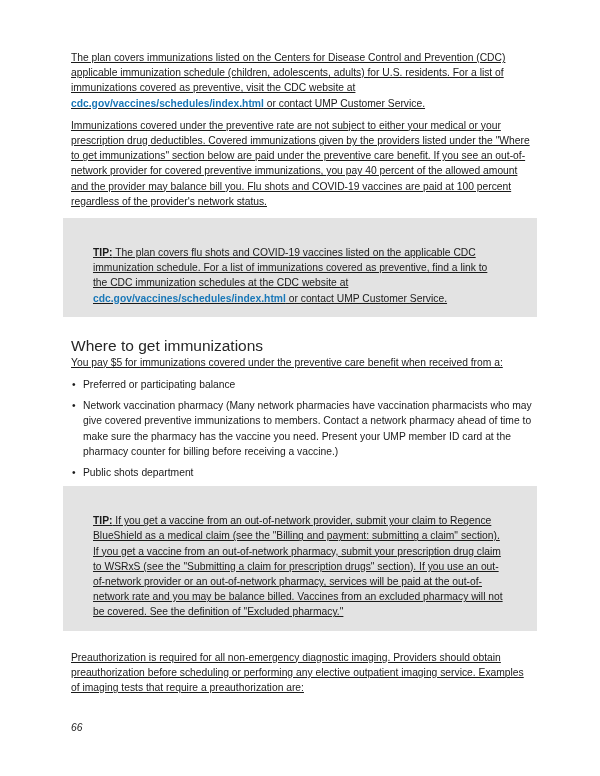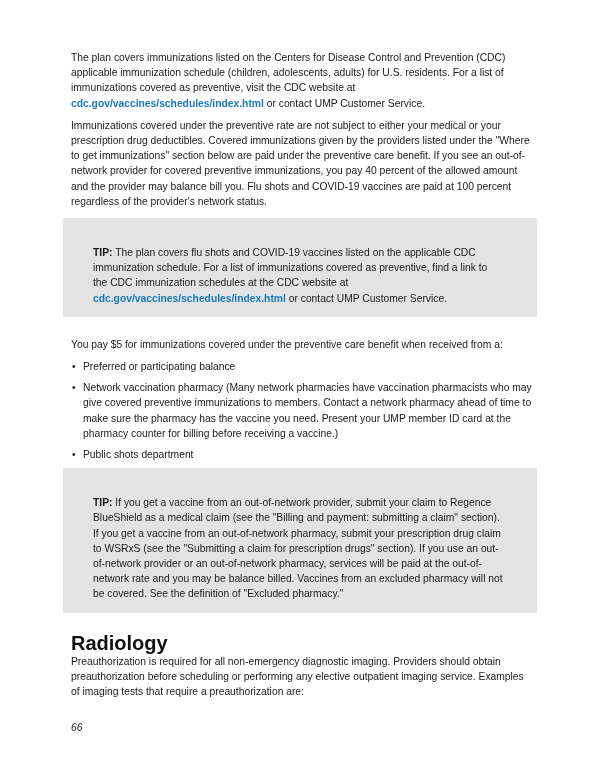--- a/index.html
+++ b/index.html
@@ -18,20 +18,21 @@
     .page {
       position: absolute;
       left: 71px;
       top: 50px;
       width: 462px;
     }
     p {
       margin: 0;
       font-size: 10.3px;
       line-height: 15.2px;
+      text-decoration: underline;
     }
     .para {
       margin-bottom: 7px;
     }
     a.link {
       color: #1a78b8;
       font-weight: bold;
       text-decoration: none;
     }
     .tip-box {
@@ -102,35 +103,35 @@
 
 
   <p class="para" style="margin-bottom:9px;">Immunizations covered under the preventive rate are not subject to either your medical or your prescription drug deductibles. Covered immunizations given by the providers listed under the "Where to get immunizations" section below are paid under the preventive care benefit. If you see an out-of-network provider for covered preventive immunizations, you pay 40 percent of the allowed amount and the provider may balance bill you. Flu shots and COVID-19 vaccines are paid at 100 percent regardless of the provider's network status.</p>
 
   <div class="tip-box">
     <p><span class="tip-label">TIP:</span><span> The plan covers flu shots and COVID-19 vaccines listed on the applicable CDC immunization schedule. For a list of immunizations covered as preventive, find a link to the CDC immunization schedules at the CDC website at </span><a class="link">cdc.gov/vaccines/schedules/index.html</a><span> or contact UMP Customer Service.</span></p>
   </div>
 
   <div style="height:20px;"></div>
 
+  <h2 class="subhead">Where to get immunizations</h2>
   <p class="para">You pay $5 for immunizations covered under the preventive care benefit when received from a:</p>
 
   <ul class="bullets">
     <li><span class="bullet">•</span><span>Preferred or participating balance</span></li>
     <li><span class="bullet">•</span><span>Network vaccination pharmacy (Many network pharmacies have vaccination pharmacists who may give covered preventive immunizations to members. Contact a network pharmacy ahead of time to make sure the pharmacy has the vaccine you need. Present your UMP member ID card at the pharmacy counter for billing before receiving a vaccine.)</span></li>
     <li><span class="bullet">•</span><span>Public shots department</span></li>
   </ul>
 
 
   <div class="tip-box">
     <p><span class="tip-label">TIP:</span><span> If you get a vaccine from an out-of-network provider, submit your claim to Regence BlueShield as a medical claim (see the "Billing and payment: submitting a claim" section). If you get a vaccine from an out-of-network pharmacy, submit your prescription drug claim to WSRxS (see the "Submitting a claim for prescription drugs" section). If you use an out-of-network provider or an out-of-network pharmacy, services will be paid at the out-of-network rate and you may be balance billed. Vaccines from an excluded pharmacy will not be covered. See the definition of "Excluded pharmacy."</span></p>
   </div>
 
   <div style="height:19px;"></div>
 
-  <h1 class="section-head">Radiology</h1>
   <p>Preauthorization is required for all non-emergency diagnostic imaging. Providers should obtain preauthorization before scheduling or performing any elective outpatient imaging service. Examples of imaging tests that require a preauthorization are:</p>
 
 </div>
 
 <div class="footer">
   <span>66</span>
 </div>
 
 </body></html>

